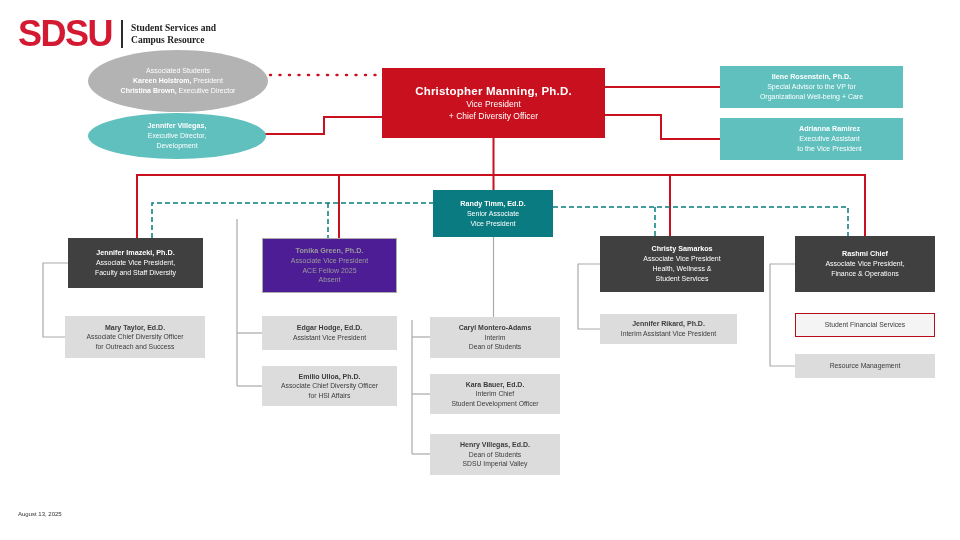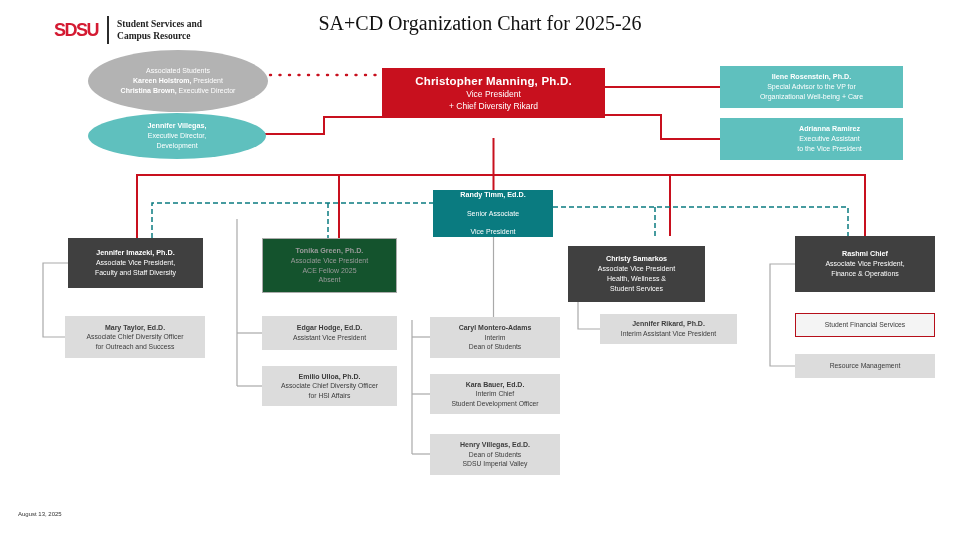--- a/index.html
+++ b/index.html
@@ -2,37 +2,37 @@
 <html><head>
 <meta charset="utf-8">
 <style>
   html,body{margin:0;padding:0;background:#fff;}
   #stage{
     position:relative;width:960px;height:540px;background:#ffffff;overflow:hidden;
     font-family:"Liberation Sans", sans-serif;
   }
   
   #logo{position:absolute;left:18px;top:16px;display:flex;align-items:center;}
-  #logo .wordmark{font-size:18px;font-weight:bold;color:#D41A32;letter-spacing:-1.5px;line-height:1;margin-left:36px;}
+  #logo .wordmark{font-size:36px;font-weight:bold;color:#D41A32;letter-spacing:-1.5px;line-height:1;}
   #logo .divider{width:2px;height:28px;background:#2b2b2b;margin:0 8px 0 9px;}
   #logo .dept{font-family:"Liberation Serif", serif;font-weight:bold;font-size:9.5px;color:#222;line-height:1.3;}
   #title{position:absolute;left:0;top:12px;width:100%;text-align:center;
     font-family:"Liberation Serif", serif;font-size:20px;color:#111;}
   #date{position:absolute;left:18px;top:511px;font-size:6px;color:#333;}
   
   .node{position:absolute;display:flex;flex-direction:column;justify-content:center;
     text-align:center;font-size:7px;line-height:1.4;box-sizing:border-box;z-index:2;}
   .node .nm{font-weight:bold;font-size:7.2px;}
   .sub{font-size:6.8px;}
   .sub .nm{font-size:7px;}
   .teal-med{background:#404040;color:#fff;}
   .teal-light{background:#5FC0BE;color:#fff;}
-  .teal-dark{background:#0A7B80;color:#fff;justify-content:space-between;}
+  .teal-dark{background:#0A7B80;color:#fff;}
   .graybox{background:#DCDCDC;color:#3C3C3C;}
-  .outline{background:#14532d;border:1px solid #ABABAB;color:#9B9B9B;}
+  .outline{background:#4c1d95;border:1px solid #ABABAB;color:#9B9B9B;}
   .redbox{background:#C8101E;color:#fff;}
   .redbox .nm{font-size:11.5px;letter-spacing:.2px;}
   .redbox .ln{font-size:8.5px;}
   .sfs{background:#F4F4F4;border:1.5px solid #B60F1A;color:#3C3C3C;}
   .ellipse{border-radius:50%;padding:0 32px;}
   .gray-ellipse{background:#B3B3B3;color:#fff;}
   
   #connectors{position:absolute;left:0;top:0;z-index:1;pointer-events:none;}
 </style>
 </head>
@@ -41,21 +41,20 @@
 <div id="stage">
 
   <div id="logo">
     <span class="wordmark">SDSU</span>
     <span class="divider"></span>
     <span class="dept">
       <span>Student Services and</span><br>
       <span>Campus Resource</span>
     </span>
   </div>
-  <div id="title">SA+CD Organization Chart for 2025-26</div>
 
   <svg id="connectors" width="960" height="540" viewBox="0 0 960 540">
 
     <g stroke="#C8101E" stroke-width="2.4" fill="none">
       <path d="M270 75 H381" stroke-dasharray="1 8.5" stroke-linecap="round"></path>
     </g>
 
     <g stroke="#C8101E" stroke-width="2" fill="none">
       <path d="M264 134 H324 V117 H382"></path>
       <path d="M605 87 H720"></path>
@@ -94,24 +93,24 @@
     <div><b>Kareen Holstrom,</b> <span>President</span></div>
     <div><b>Christina Brown,</b> <span>Executive Director</span></div>
   </div>
 
   <div class="node ellipse teal-light" style="left:88px;top:113px;width:178px;height:46px;">
     <div class="nm">Jennifer Villegas,</div>
     <div>Executive Director,</div>
     <div>Development</div>
   </div>
 
-  <div class="node redbox" style="left:382px;top:68px;width:223px;height:50px;">
+  <div class="node redbox" style="left:382px;top:68px;width:223px;height:70px;">
     <div class="nm">Christopher Manning, Ph.D.</div>
     <div class="ln">Vice President</div>
-    <div class="ln">+ Chief Diversity Rikard</div>
+    <div class="ln">+ Chief Diversity Officer</div>
   </div>
 
   <div class="node teal-light" style="left:720px;top:66px;width:183px;height:42px;">
     <div class="nm">Ilene Rosenstein, Ph.D.</div>
     <div>Special Advisor to the VP for</div>
     <div>Organizational Well-being + Care</div>
   </div>
 
   <div class="node teal-light" style="left:720px;top:118px;width:183px;height:42px;padding-left:36px;">
     <div class="nm">Adrianna Ramirez</div>
@@ -131,21 +130,21 @@
     <div>Faculty and Staff Diversity</div>
   </div>
 
   <div class="node outline" style="left:262px;top:238px;width:135px;height:55px;">
     <div class="nm">Tonika Green, Ph.D.</div>
     <div>Associate Vice President</div>
     <div>ACE Fellow 2025</div>
     <div>Absent</div>
   </div>
 
-  <div class="node teal-med" style="left:568px;top:236px;width:137px;height:56px;margin-top:10px;">
+  <div class="node teal-med" style="left:600px;top:236px;width:164px;height:56px;">
     <div class="nm">Christy Samarkos</div>
     <div>Associate Vice President</div>
     <div>Health, Wellness &amp;</div>
     <div>Student Services</div>
   </div>
 
   <div class="node teal-med" style="left:795px;top:236px;width:140px;height:56px;">
     <div class="nm">Rashmi Chief</div>
     <div>Associate Vice President,</div>
     <div>Finance &amp; Operations</div>

